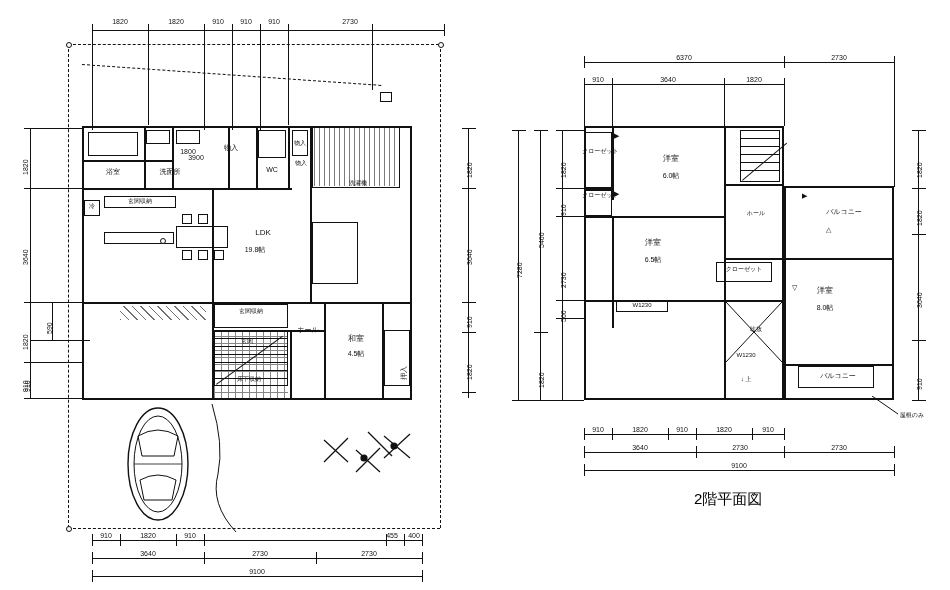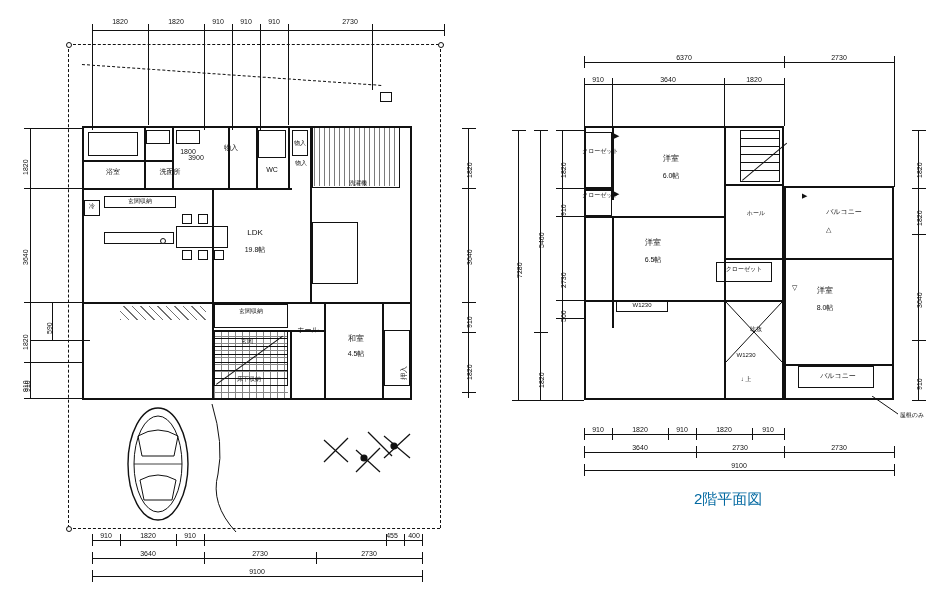--- a/index.html
+++ b/index.html
@@ -8,21 +8,21 @@
   .root{position:absolute;left:0;top:0;width:950px;height:590px;}
   .ln{position:absolute;background:#111;}
   .h{height:1px;}
   .v{width:1px;}
   .h2{height:2px;}
   .v2{width:2px;}
   .dimc{position:absolute;font-size:7px;line-height:8px;color:#111;white-space:nowrap;text-align:center;}
   .lbl{position:absolute;font-size:8px;line-height:9px;color:#111;white-space:nowrap;text-align:center;}
   .lbl2{position:absolute;font-size:7px;line-height:8px;color:#111;white-space:nowrap;text-align:center;}
   .lbl6{position:absolute;font-size:6px;line-height:7px;color:#111;white-space:nowrap;text-align:center;}
-  .title{position:absolute;font-size:15px;color:#0369a1;white-space:nowrap;}
+  .title{position:absolute;font-size:15px;color:#000000;white-space:nowrap;}
   .dash{position:absolute;border-top:1px dashed #111;}
   .dashv{position:absolute;border-left:1px dashed #111;}
   .box{position:absolute;border:1px solid #111;box-sizing:border-box;}
   .box2{position:absolute;border:2px solid #111;box-sizing:border-box;}
   .hatch{position:absolute;background:
      repeating-linear-gradient(90deg,#111 0 1px,transparent 1px 5px);}
   .hatchd{position:absolute;background:
      repeating-linear-gradient(45deg,#111 0 1px,transparent 1px 6px);}
   .grid{position:absolute;background:
      repeating-linear-gradient(0deg,#111 0 1px,transparent 1px 7px),
@@ -140,21 +140,21 @@
     <div class="lbl2" style="left:218px;top:144px;width:26px;">物入</div>
     <div class="lbl2" style="left:260px;top:166px;width:24px;">WC</div>
     <div class="lbl6" style="left:290px;top:140px;width:20px;">物入</div>
     <div class="lbl6" style="left:290px;top:160px;width:22px;">物入</div>
 
     <div class="box" style="left:312px;top:126px;width:88px;height:62px;"></div>
     <div class="hatch" style="left:314px;top:128px;width:84px;height:58px;opacity:.55;"></div>
     <div class="lbl6" style="left:328px;top:180px;width:60px;">洗濯機</div>
     <div class="box" style="left:380px;top:92px;width:12px;height:10px;"></div>
 
-    <div class="lbl" style="left:230px;top:228px;width:50px;">LDK</div>
+    <div class="lbl" style="left:238px;top:228px;width:50px;">LDK</div>
     <div class="lbl2" style="left:226px;top:246px;width:58px;">19.8帖</div>
     <div class="box" style="left:312px;top:222px;width:46px;height:62px;"></div>
     <div class="box" style="left:104px;top:232px;width:70px;height:12px;"></div>
     <div class="box" style="left:176px;top:226px;width:52px;height:22px;"></div>
     <div class="box" style="left:182px;top:250px;width:10px;height:10px;"></div>
     <div class="box" style="left:198px;top:250px;width:10px;height:10px;"></div>
     <div class="box" style="left:214px;top:250px;width:10px;height:10px;"></div>
     <div class="box" style="left:182px;top:214px;width:10px;height:10px;"></div>
     <div class="box" style="left:198px;top:214px;width:10px;height:10px;"></div>
     <div class="dot" style="left:160px;top:238px;"></div>

